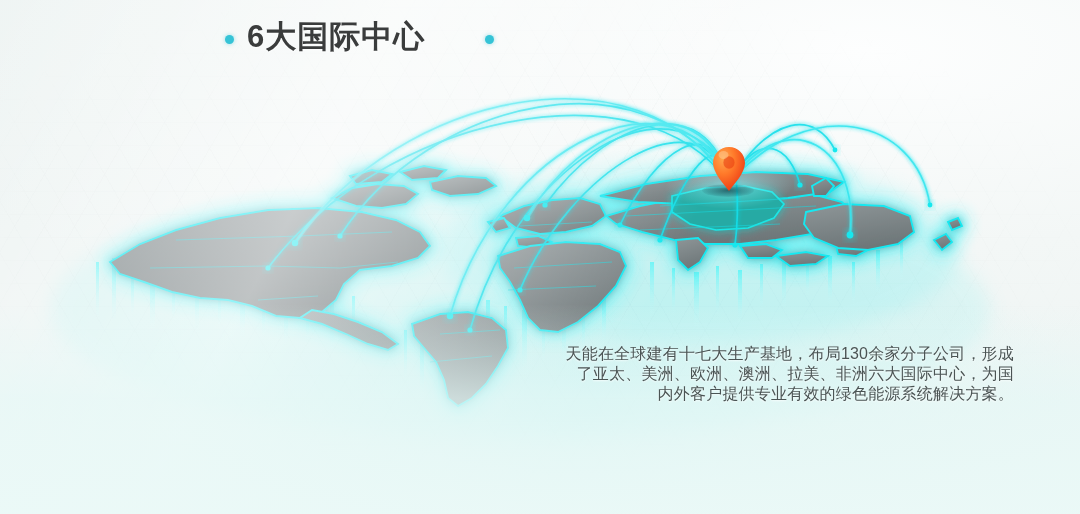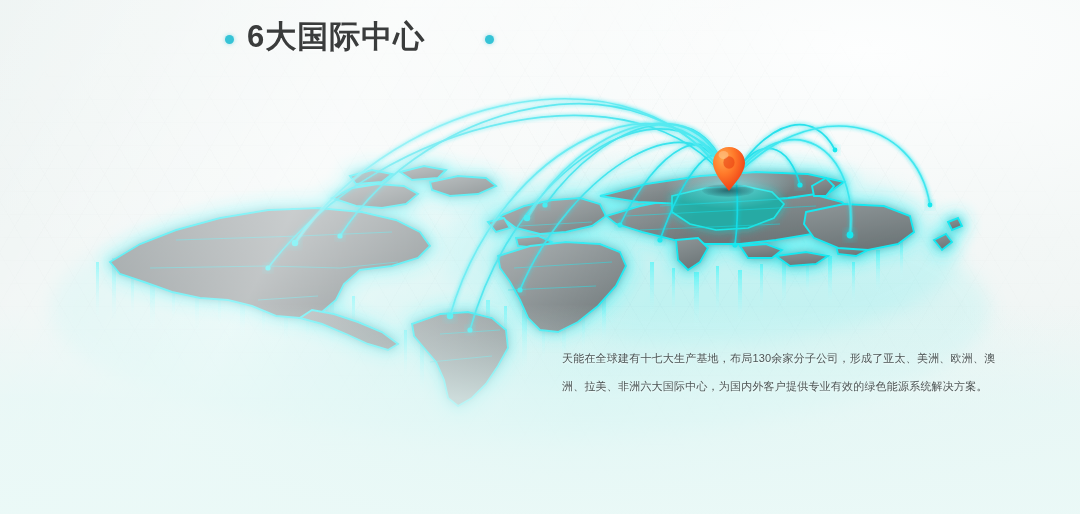--- a/index.html
+++ b/index.html
@@ -60,23 +60,24 @@
   }
   .headtext {
     font-size:31px; font-weight:bold; color:#3a3c3c;
     letter-spacing:1px; line-height:1.1; white-space:nowrap;
     text-shadow:0 1px 2px rgba(255,255,255,.8);
   }
 
   
   .para {
     position:absolute; left:562px; top:344px; width:452px;
-    font-size:11px; line-height:28px; color:#4b5454;
+    font-size:16px; line-height:20px; color:#4b5454;
     letter-spacing:.2px; z-index:40;
     text-shadow:0 1px 2px rgba(255,255,255,.85);
+    text-align:right;
   }
 
   
   .pinwrap { position:absolute; left:711px; top:146px; width:36px; height:52px; z-index:35; }
   .pinshadow {
     position:absolute; left:-9px; top:38px; width:52px; height:13px;
     background:radial-gradient(ellipse at 50% 50%, rgba(10,45,55,.62) 0%, rgba(10,45,55,.22) 55%, rgba(10,45,55,0) 78%);
     border-radius:50%;
   }
   .pin { position:absolute; left:0; top:0; width:36px; height:46px; }

